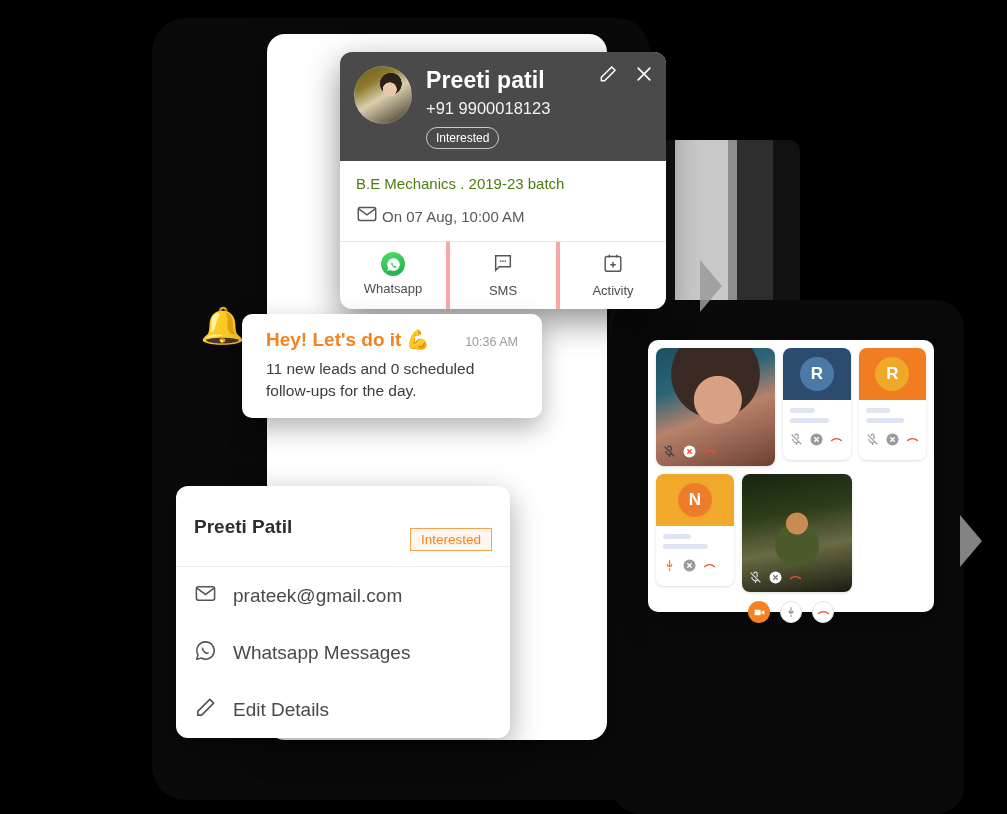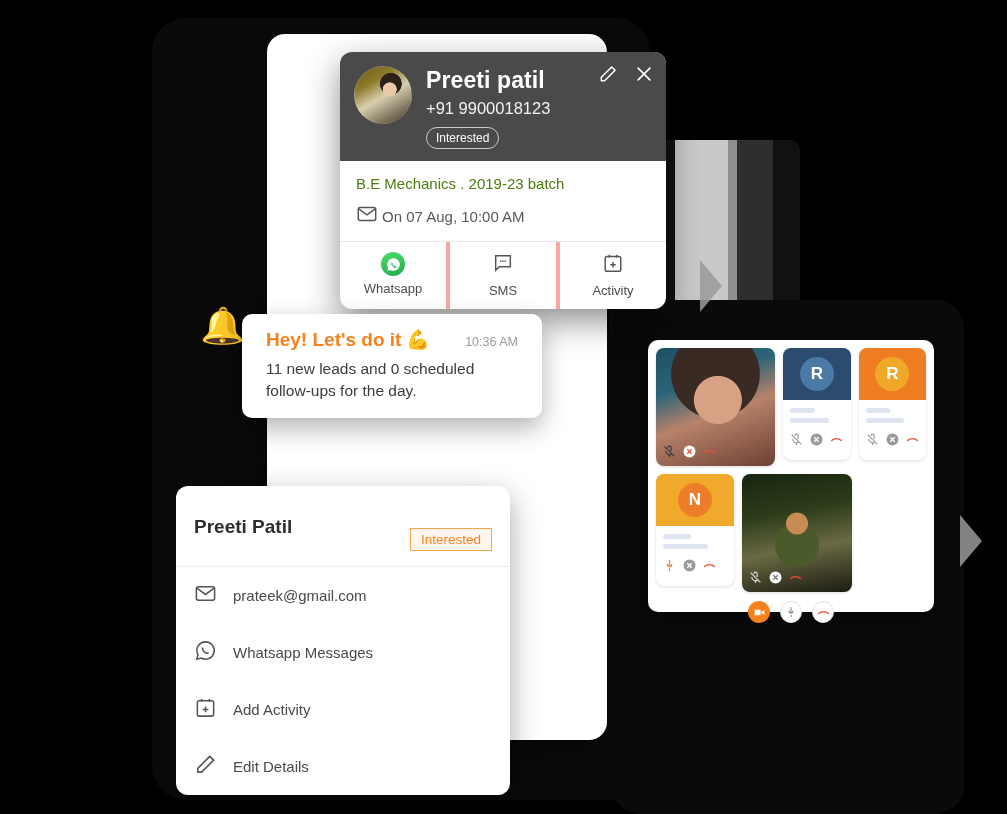--- a/index.html
+++ b/index.html
@@ -104,21 +104,21 @@
     box-shadow:0 10px 30px rgba(0,0,0,.35);
   }
   .lp-head { display:flex; align-items:center; justify-content:space-between;
              padding:16px 18px 15px; border-bottom:1px solid #ececec; }
   .lp-name { font-size:19px; font-weight:700; color:#2e2e2e; }
   .badge-int {
     border:1px solid #f5a44e; color:#f5821f; background:#fff7ef;
     font-size:13.5px; padding:3px 10px; border-radius:0;margin-top:26px;
   }
   .lp-item { display:flex; align-items:center; gap:16px; padding:15px 18px; cursor:pointer; }
-  .lp-item .lbl { font-size:15px; color:#4a4a4a; }
+  .lp-item .lbl { font-size:19px; color:#4a4a4a; }
 
   
   .video-panel {
     position:absolute; left:648px; top:340px; width:286px; height:272px;
     background:#fff; border-radius:10px; padding:8px;
     box-shadow:0 10px 28px rgba(0,0,0,.35);
   }
   .v-row { display:flex; gap:8px; }
   .v-row.r2 { margin-top:8px; }
   .tile { border-radius:8px; overflow:hidden; position:relative; background:#fff;
@@ -263,29 +263,20 @@
       <span class="lbl">prateek@gmail.com</span>
     </div>
     <div class="lp-item">
       <span>
         <svg width="23" height="23" viewBox="0 0 24 24" fill="none" stroke="#555" stroke-width="1.6">
             <path d="M12 3a9 9 0 00-7.8 13.5L3 21l4.6-1.2A9 9 0 1012 3z"></path>
             <path d="M9.3 9c-.2.3-.4.6-.4 1.1 0 .6.3 1.3.6 1.8.8 1.3 2 2.4 3.3 2.9.5.2.9.2 1.2.1.4-.1.9-.5 1-.9"></path>
           </svg>
       </span>
       <span class="lbl">Whatsapp Messages</span>
-    </div>
-    <div class="lp-item">
-      <span>
-        <svg width="23" height="23" viewBox="0 0 24 24" fill="none" stroke="#555" stroke-width="1.6">
-            <rect x="3.5" y="5" width="17" height="16" rx="2"></rect>
-            <path d="M8 3v3M16 3v3M12 11v6M9 14h6"></path>
-          </svg>
-      </span>
-      <span class="lbl">Add Activity</span>
     </div>
     <div class="lp-item">
       <span>
         <svg width="23" height="23" viewBox="0 0 24 24" fill="none" stroke="#555" stroke-width="1.7" stroke-linecap="round" stroke-linejoin="round">
             <path d="M16.5 3.5l4 4L8 20H4v-4z"></path>
           </svg>
       </span>
       <span class="lbl">Edit Details</span>
     </div>
   </div>

